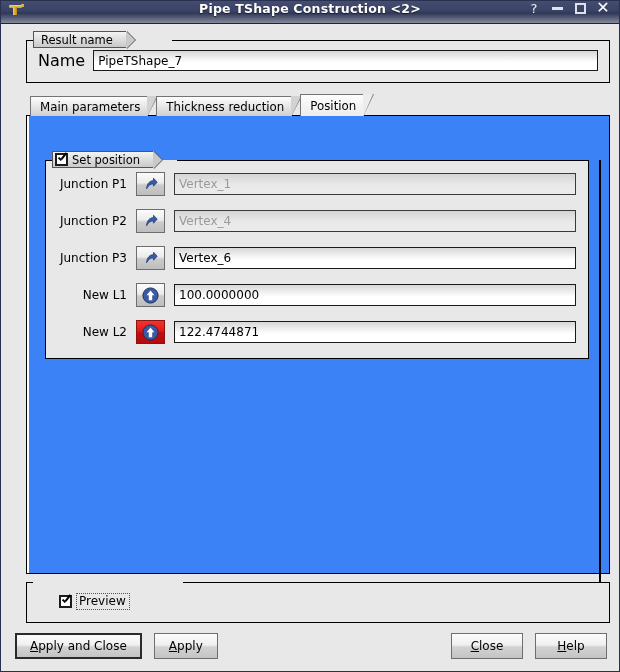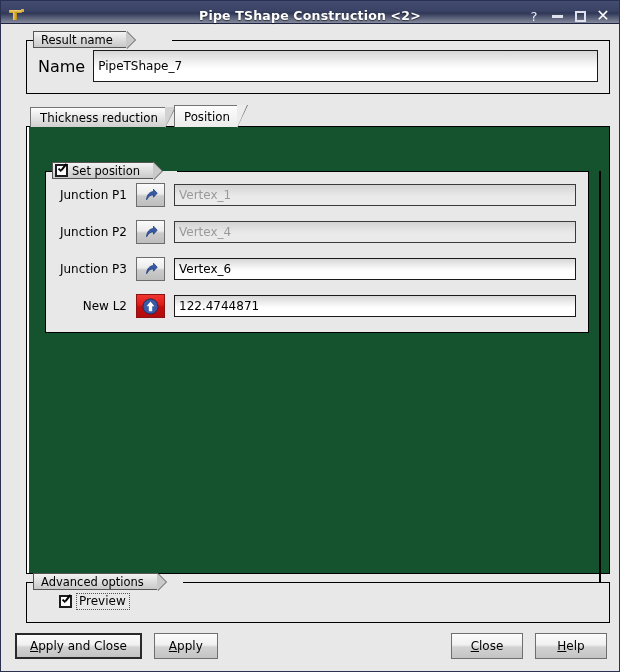--- a/index.html
+++ b/index.html
@@ -20,21 +20,21 @@
     flex-direction: column;
   }
 
   
   .titlebar {
     height: 23px;
     flex: 0 0 23px;
     background: linear-gradient(to bottom, #3c4668 0%, #39426180 18%, #2e3css 0%);
     background: linear-gradient(to bottom, #434d70 0%, #3a4365 45%, #2f3757 55%, #39416090 100%);
     display: flex;
-    align-items: flex-end;
+    align-items: flex-start;
     position: relative;
     border-bottom: 1px solid #1e2340;
   }
   .tb-icon {
     width: 22px; height: 17px;
     margin-left: 5px;
     position: relative;
     flex: 0 0 22px;
   }
   .tb-icon .head {
@@ -186,21 +186,21 @@
     transform: rotate(-52deg);
   }
 
   
   .name-group { padding: 10px 11px 11px 11px; }
   .name-row { display: flex; align-items: center; gap: 8px; }
   .name-label { font-size: 16px; color: #000; }
 
   .textfield {
     flex: 1 1 auto;
-    height: 32px;
+    height: 21px;
     border: 1px solid #1a1a1a;
     background: linear-gradient(to bottom, #d7d7d7 0%, #f4f4f4 42%, #ffffff 60%, #ffffff 100%);
     font-size: 12px;
     color: #000;
     display: flex;
     align-items: center;
     padding: 0 4px;
     overflow: hidden;
     white-space: nowrap;
   }
@@ -261,21 +261,21 @@
     border-top-width: 23px;
   }
   .tab.active::before {
     border-top-width: 23px;
   }
 
   .tabpanel {
     flex: 1 1 auto;
     border: 1px solid #000;
     border-top: 1px solid #000;
-    background: #14532d;
+    background: #3b82f6;
     margin-top: -1px;
     position: relative;
     padding: 8px 8px 8px 8px;
     min-height: 0;
     box-shadow: 2px 0 0 0 #ffffff inset;
   }
   .tabpanel-inner {
     height: 100%;
     border-right: 2px solid #000;
     border-bottom: 0;
@@ -401,20 +401,21 @@
       <div class="group-title">Result name</div>
       <div class="name-group">
         <div class="name-row">
           <span class="name-label">Name</span>
           <div class="textfield">PipeTShape_7</div>
         </div>
       </div>
     </div>
 
     <div class="tabstrip">
+      <div class="tab">Main parameters</div>
       <div class="tab">Thickness reduction</div>
       <div class="tab active">Position</div>
     </div>
 
     <div class="tabpanel">
       <div class="tabpanel-inner">
 
         <div class="group pos-group">
           <div class="gt-line" style="left:131px;"></div>
           <div class="group-title with-check">
@@ -449,41 +450,50 @@
             <div class="field-row">
               <span class="field-label">Junction P3</span>
               <div class="iconbtn">
                 <svg class="ico-curve" viewBox="0 0 17 16">
                   <path d="M11.5 2.2 L15.2 6.2 L11.5 10.2 L11.5 7.9 C8.4 7.9 6.2 9.4 4.6 12.8 C4.9 8.0 7.3 4.8 11.5 4.6 Z" fill="#3b5aa6" stroke="#20407f" stroke-width="0.8" stroke-linejoin="round"></path>
                 </svg>
               </div>
               <div class="textfield numfield">Vertex_6</div>
             </div>
 
+            <div class="field-row">
+              <span class="field-label">New L1</span>
+              <div class="iconbtn">
+                <svg class="ico-circle" viewBox="0 0 17 17">
+                  <circle cx="8.5" cy="8.5" r="7.6" fill="#3b5aa6" stroke="#18305f" stroke-width="1"></circle>
+                  <path d="M8.5 3.6 L12.4 8.2 L10.2 8.2 L10.2 13.2 L6.8 13.2 L6.8 8.2 L4.6 8.2 Z" fill="#ffffff"></path>
+                </svg>
+              </div>
+              <div class="textfield numfield">100.0000000</div>
+            </div>
 
             <div class="field-row">
               <span class="field-label">New L2</span>
               <div class="iconbtn danger">
                 <svg class="ico-circle" viewBox="0 0 17 17">
                   <circle cx="8.5" cy="8.5" r="7.6" fill="#3b5aa6" stroke="#18305f" stroke-width="1"></circle>
                   <path d="M8.5 3.6 L12.4 8.2 L10.2 8.2 L10.2 13.2 L6.8 13.2 L6.8 8.2 L4.6 8.2 Z" fill="#ffffff"></path>
                 </svg>
               </div>
               <div class="textfield numfield">122.4744871</div>
             </div>
 
           </div>
         </div>
 
       </div>
     </div>
 
     <div class="group adv-group">
       <div class="gt-line" style="left:156px;"></div>
-      <div class="group-title">Advanced options</div>
       <div class="adv-body">
         <div class="preview-row">
           <span class="cbx">
               <span class="tick"></span>
             </span>
           <span class="preview-label">Preview</span>
         </div>
       </div>
     </div>
 

